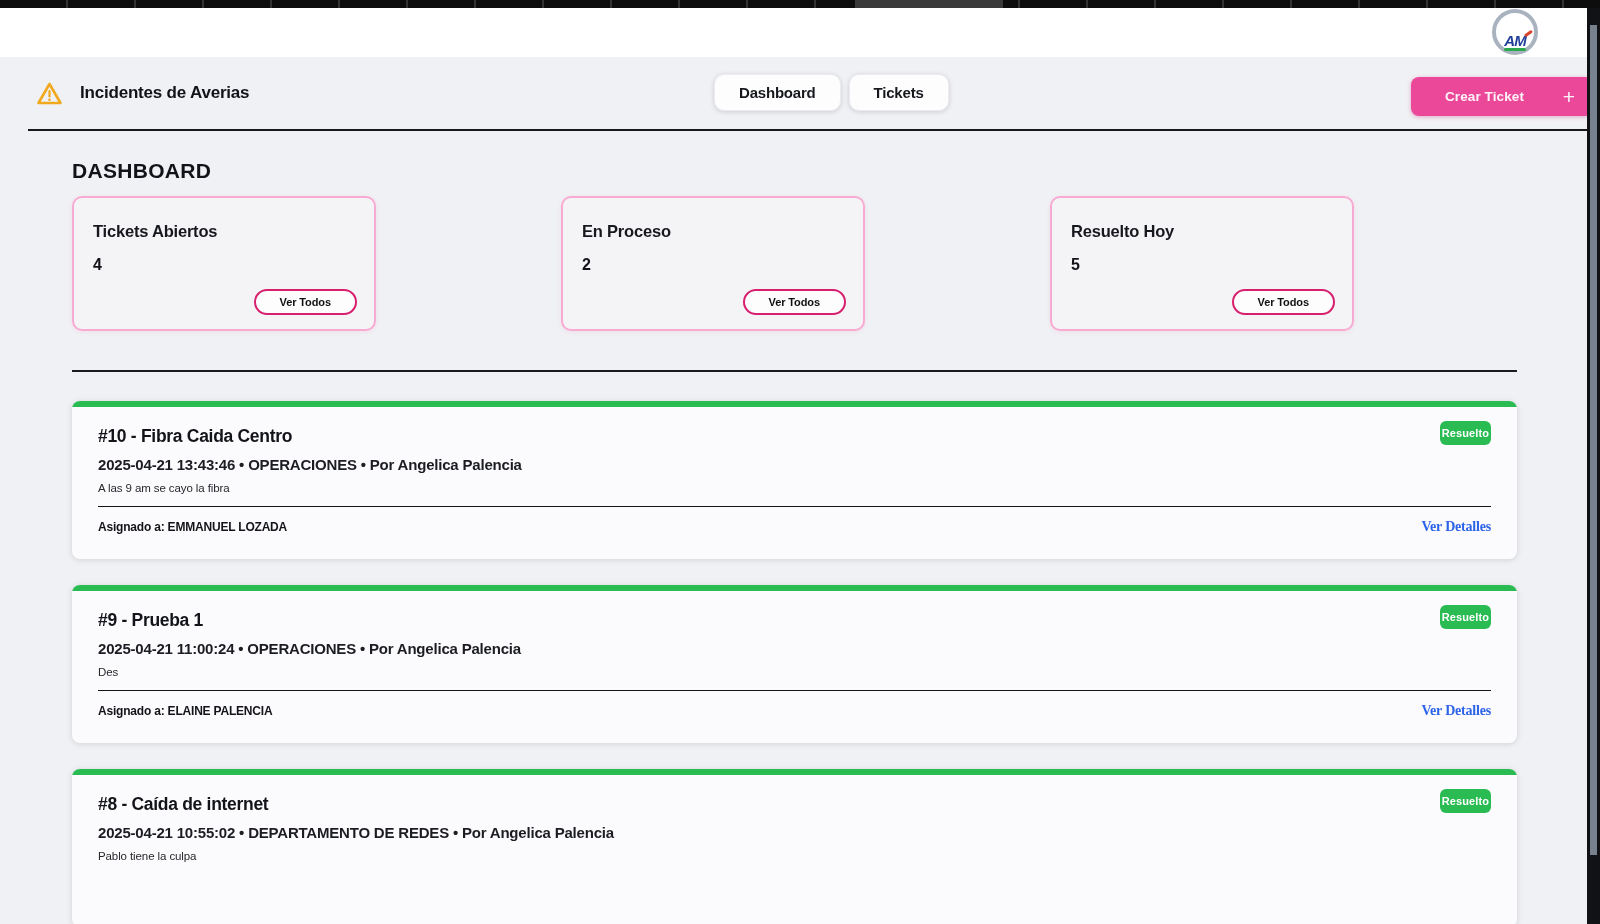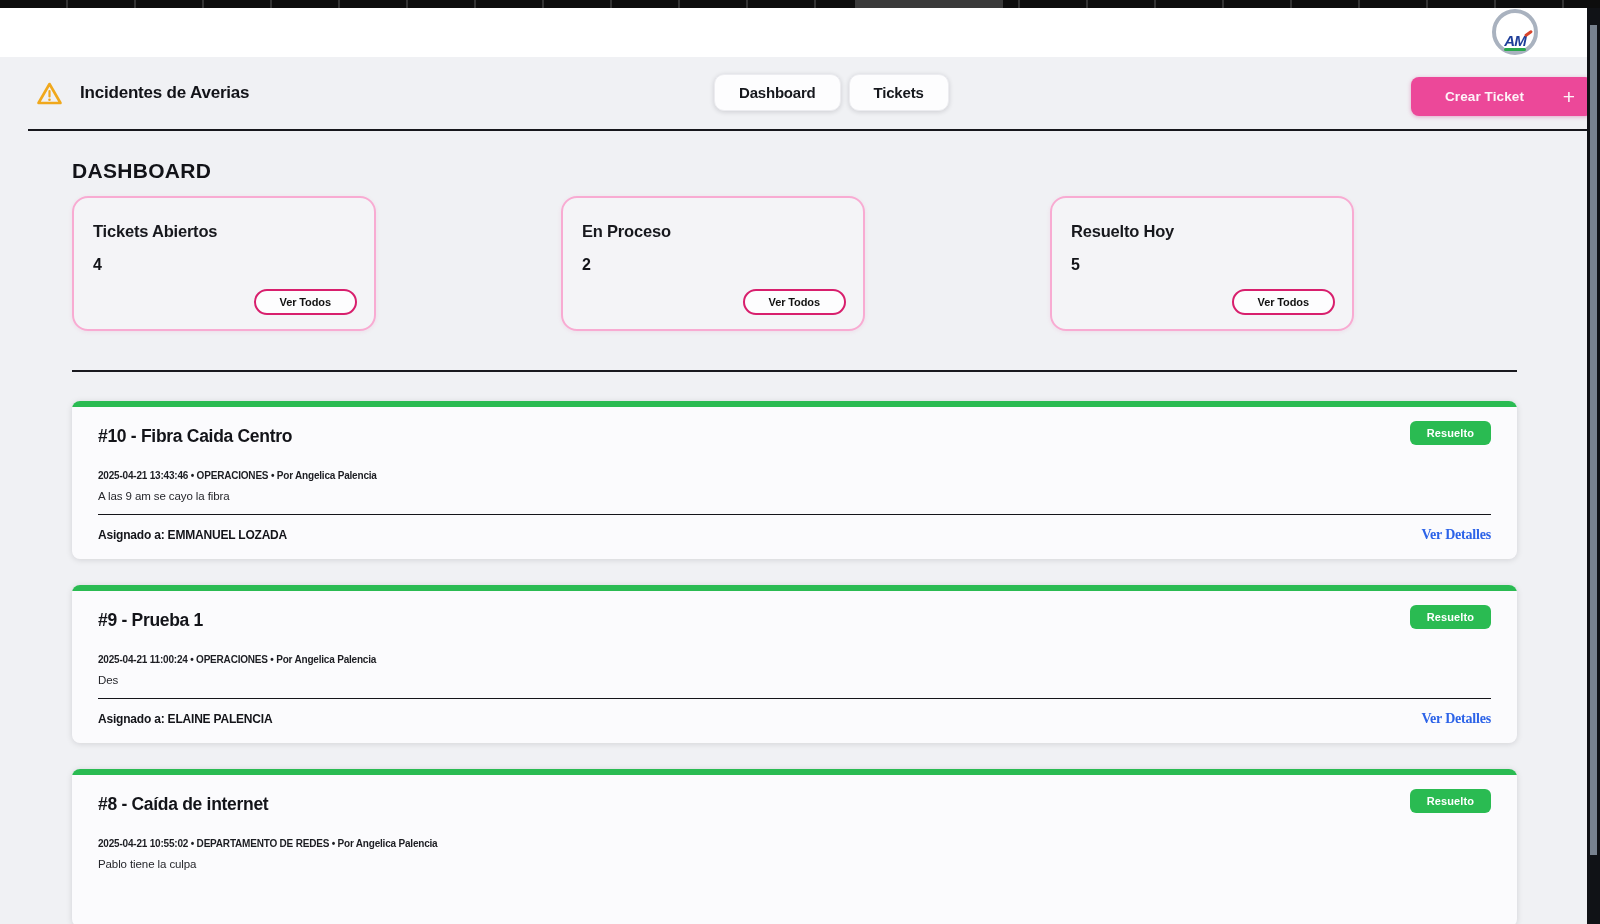--- a/index.html
+++ b/index.html
@@ -53,21 +53,21 @@
   
   .scrollbar{ position:absolute; top:8px; right:0; width:13px; height:916px; background:#101216; z-index:70; }
   .scroll-thumb{ position:absolute; top:17px; left:3px; width:7px; height:830px; background:#78828f; cursor:grab; }
 
   
   .main{ position:absolute; top:131px; left:0; width:1587px; height:793px; padding:0 70px 0 72px; }
   .h-dashboard{ margin-top:28px; font-size:21px; font-weight:800; letter-spacing:0.3px; color:#121318; }
 
   .stats-row{ margin-top:13px; display:flex; gap:185px; }
   .stat-card{
-    width:304px; height:135px; border:2px solid #f8abd2; border-radius:16px; position:relative;
+    width:304px; height:135px; border:2px solid #f8abd2; border-radius:10px; position:relative;
     background:rgba(255,255,255,0.25); box-shadow:0 1px 4px rgba(230,60,150,0.10); padding:24px 19px 0 19px;
   }
   .stat-title{ font-size:16.5px; font-weight:bold; color:#17181d; letter-spacing:-0.2px; }
   .stat-value{ margin-top:15px; font-size:16px; font-weight:bold; }
   .stat-action{
     position:absolute; right:17px; bottom:14px; border:2px solid #d81f6d; border-radius:999px;
     background:#fdfdfe; font-size:11px; font-weight:bold; color:#111; padding:5px 24px; cursor:pointer;
     font-family:inherit; letter-spacing:-0.1px;
   }
 
@@ -78,23 +78,23 @@
   .ticket-card{
     width:1445px; height:158px; background:#fbfbfd; border-radius:8px; overflow:hidden;
     box-shadow:0 1px 6px rgba(15,15,25,0.13); margin-bottom:26px; position:relative;
   }
   .ticket-bar{ height:6px; width:100%; background:#2abb52; }
   .ticket-body{ padding:0 26px; }
   .ticket-head{ display:flex; justify-content:space-between; align-items:flex-start; padding-top:19px; }
   .ticket-title{ font-size:17.5px; font-weight:800; color:#131419; letter-spacing:-0.3px; }
   .status-badge{
     margin-top:-5px; background:#2abb52; color:#fff; font-size:11px; font-weight:bold;
-    padding:6px 17px; border-radius:6px; letter-spacing:0.1px;
-  }
-  .ticket-meta{ margin-top:23px; font-size:10px; font-weight:600; color:#1c1d22; letter-spacing:-0.2px; }
+    padding:6px 2px; border-radius:6px; letter-spacing:0.1px;
+  }
+  .ticket-meta{ margin-top:9px; font-size:15px; font-weight:600; color:#1c1d22; letter-spacing:-0.2px; }
   .ticket-desc{ margin-top:9px; font-size:11.5px; color:#26272c; letter-spacing:-0.1px; }
   .ticket-divider{ margin-top:12px; height:1px; background:#15151a; }
   .ticket-foot{ margin-top:12px; display:flex; justify-content:space-between; align-items:center; }
   .ticket-assigned{ font-size:12px; font-weight:bold; color:#131419; letter-spacing:-0.2px; }
   .ticket-link{ font-size:14px; font-weight:bold; color:#2c63e8; cursor:pointer; letter-spacing:-0.2px;font-family:Liberation Serif, serif; }
 </style>
 </head>
 <body>
 
 <div class="tab-strip">

